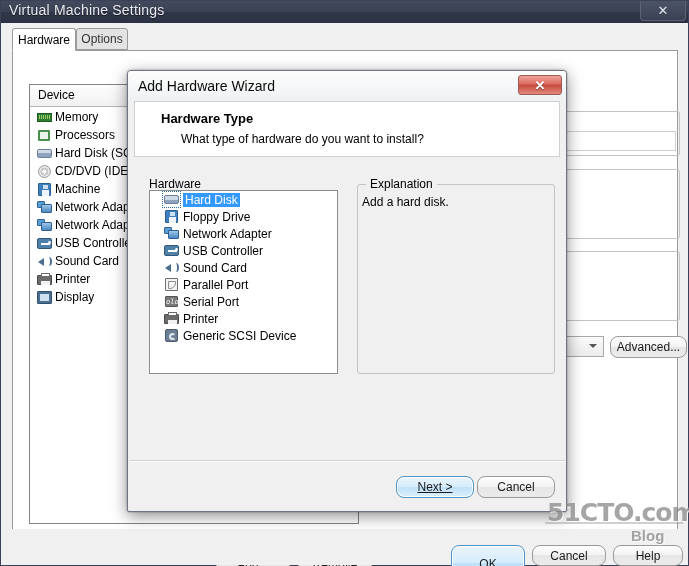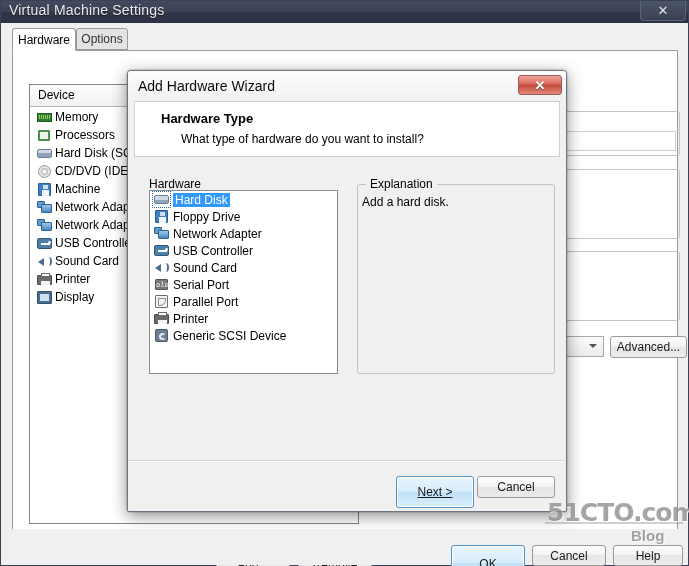--- a/index.html
+++ b/index.html
@@ -111,21 +111,21 @@
   .rp-text2{position:absolute;left:500px;top:261px;font-size:12px;white-space:nowrap;}
   .rp-select{
     position:absolute;left:516px;top:285px;width:75px;height:21px;
     border:1px solid #a9a9a9;background:linear-gradient(to bottom,#fbfbfb,#ececec);
     box-sizing:border-box;font-size:11px;
   }
   .rp-select .arrow{position:absolute;right:6px;top:7px;width:0;height:0;
     border-left:4px solid transparent;border-right:4px solid transparent;border-top:4px solid #555;}
   .btn{
     box-sizing:border-box;
-    border:1px solid #9a9a9a;border-radius:3px;
+    border:1px solid #9a9a9a;border-radius:8px;
     background:linear-gradient(to bottom,#fdfdfd 0%,#f3f3f3 48%,#e6e6e6 50%,#ebebeb 100%);
     font-size:12px;color:#1a1a1a;
     display:flex;align-items:center;justify-content:center;
     white-space:nowrap;
   }
   .btn.disabled{color:#9b9b9b;}
   .btn.default{
     border:1px solid #4f93c8;
     background:linear-gradient(to bottom,#eaf5fd 0%,#d6ecfb 48%,#bfe0f7 50%,#daf0fd 100%);
     box-shadow:inset 0 0 0 1px #ffffff;
@@ -182,30 +182,30 @@
     border:1px solid #c4c4c4;border-radius:3px;box-sizing:border-box;
   }
   .wiz-exp-legend{position:absolute;left:8px;top:-8px;background:#f0f0f0;padding:0 4px;font-size:12px;}
   .wiz-exp-text{position:absolute;left:234px;top:124px;font-size:12px;}
 
   .wiz-list{
     position:absolute;left:21px;top:119px;width:189px;height:184px;
     background:#fff;border:1px solid #8d8d8d;box-sizing:border-box;overflow:hidden;
   }
   .hw-row{
-    height:17px;display:flex;align-items:center;padding-left:3px;font-size:12px;white-space:nowrap;
+    height:17px;display:flex;align-items:center;padding-left:13px;font-size:12px;white-space:nowrap;
   }
   .hw-row .ico{width:17px;height:15px;margin-right:3px;flex:0 0 auto;position:relative;}
   .hw-row.selected .lbl{background:#3399ff;color:#fff;padding:0 2px;}
   .hw-row.selected .ico{outline:1px dotted #2a6fb0;}
 
   .wiz-sep{position:absolute;left:1px;top:389px;width:436px;height:1px;background:#d2d2d2;}
   .wiz-sep2{position:absolute;left:1px;top:390px;width:436px;height:1px;background:#fdfdfd;}
   .btn-back{position:absolute;left:316px;top:476px;width:78px;height:22px;}
-  .btn-next{position:absolute;left:396px;top:476px;width:78px;height:32px;text-decoration:underline;}
+  .btn-next{position:absolute;left:396px;top:476px;width:78px;height:22px;text-decoration:underline;}
   .btn-wcancel{position:absolute;left:477px;top:476px;width:78px;height:22px;}
 
   
   .wm{
     position:absolute;left:545px;top:498px;width:140px;height:48px;
     pointer-events:none;opacity:.78;
   }
   .wm-main{
     position:absolute;left:2px;top:0;font-size:25px;font-weight:bold;
     color:#8d8d8d;letter-spacing:-1px;
@@ -432,29 +432,29 @@
           <span class="lbl">USB Controller</span>
         </div>
       <div class="hw-row">
           <span class="ico">
             <i class="i-snd"></i>
           </span>
           <span class="lbl">Sound Card</span>
         </div>
       <div class="hw-row">
           <span class="ico">
+            <i class="i-par"></i>
+          </span>
+          <span class="lbl">Parallel Port</span>
+        </div>
+      <div class="hw-row">
+          <span class="ico">
             <i class="i-ser">olo</i>
           </span>
           <span class="lbl">Serial Port</span>
-        </div>
-      <div class="hw-row">
-          <span class="ico">
-            <i class="i-par"></i>
-          </span>
-          <span class="lbl">Parallel Port</span>
         </div>
       <div class="hw-row">
           <span class="ico">
             <i class="i-prn"></i>
           </span>
           <span class="lbl">Printer</span>
         </div>
       <div class="hw-row">
           <span class="ico">
             <i class="i-scsi"></i>

